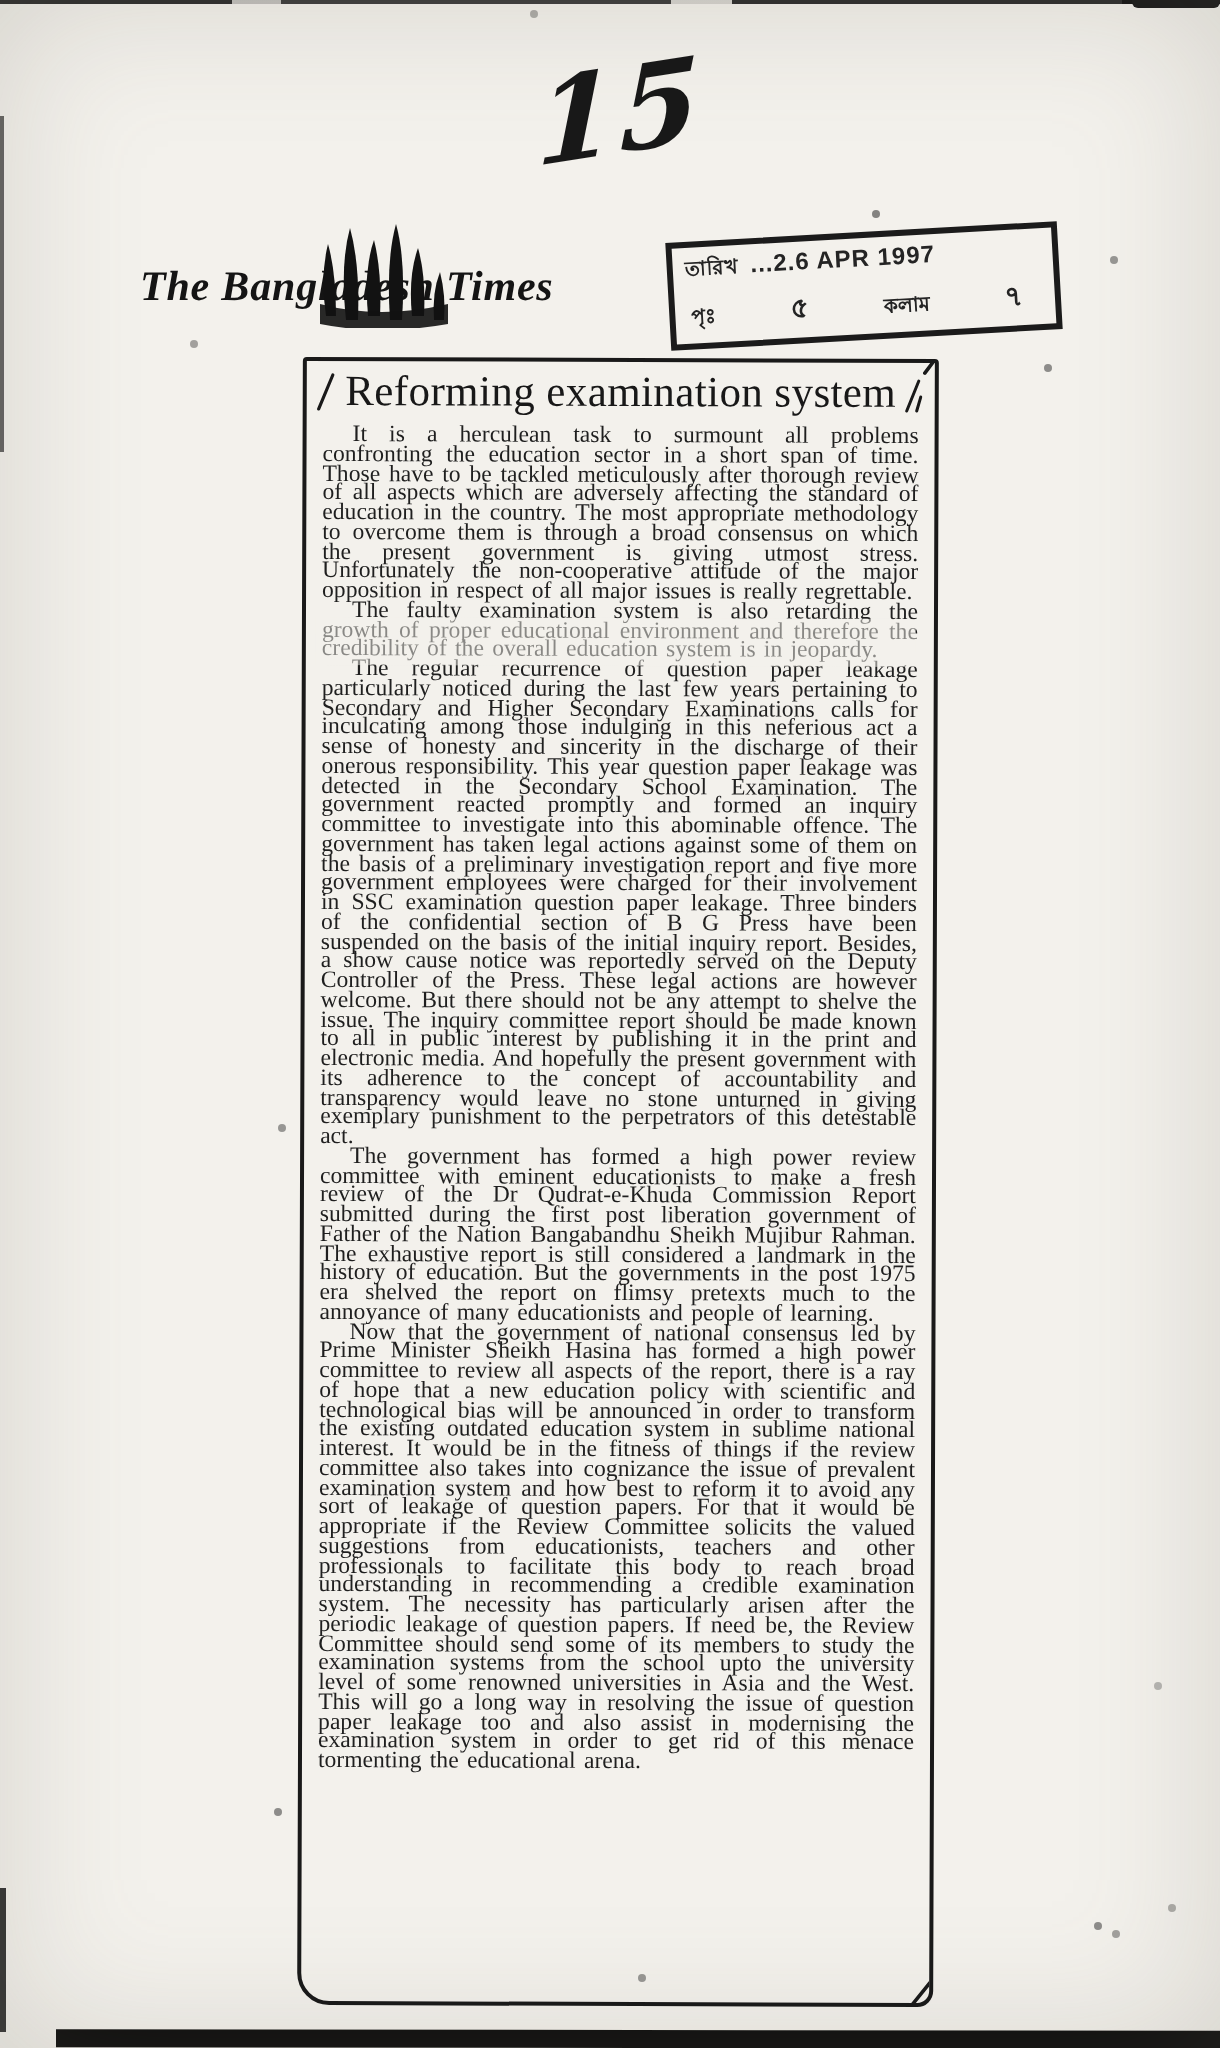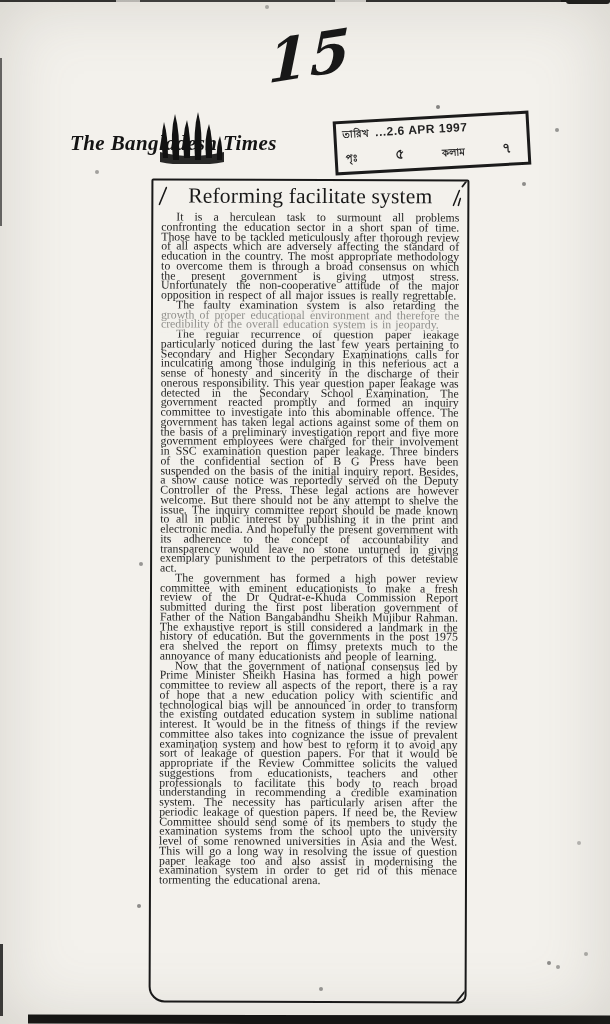--- a/index.html
+++ b/index.html
@@ -164,21 +164,21 @@
 
 <div class="article-box">
   <svg class="corner-mark-tr" viewBox="0 0 16 16">
     <path d="M2 14 L11 2 M12 14 L15 5" stroke="#1a1a1a" stroke-width="1.8" fill="none" stroke-linecap="round"></path>
   </svg>
 
   <div class="article-title">
     <svg class="title-mark-left" viewBox="0 0 9 20">
       <path d="M1 19 L8 2" stroke="#1a1a1a" stroke-width="1.6" fill="none" stroke-linecap="round"></path>
     </svg>
-    <span>Reforming facilitate system</span>
+    <span>Reforming examination system</span>
     <svg class="title-mark-right" viewBox="0 0 9 20">
       <path d="M1 19 L7 4 M6 19 L8 12" stroke="#1a1a1a" stroke-width="1.5" fill="none" stroke-linecap="round"></path>
     </svg>
   </div>
 
   <div class="article-body">
     <p class="para">It is a herculean task to surmount all problems confronting the education sector in a short span of time. Those have to be tackled meticulously after thorough review of all aspects which are adversely affecting the standard of education in the country. The most appropriate methodology to overcome them is through a broad consensus on which the present government is giving utmost stress. Unfortunately the non-cooperative attitude of the major opposition in respect of all major issues is really regrettable.</p>
     <p class="para">The faulty examination system is also retarding the growth of proper educational environment and therefore the credibility of the overall education system is in jeopardy.</p>
     <p class="para">The regular recurrence of question paper leakage particularly noticed during the last few years pertaining to Secondary and Higher Secondary Examinations calls for inculcating among those indulging in this neferious act a sense of honesty and sincerity in the discharge of their onerous responsibility. This year question paper leakage was detected in the Secondary School Examination. The government reacted promptly and formed an inquiry committee to investigate into this abominable offence. The government has taken legal actions against some of them on the basis of a preliminary investigation report and five more government employees were charged for their involvement in SSC examination question paper leakage. Three binders of the confidential section of B G Press have been suspended on the basis of the initial inquiry report. Besides, a show cause notice was reportedly served on the Deputy Controller of the Press. These legal actions are however welcome. But there should not be any attempt to shelve the issue. The inquiry committee report should be made known to all in public interest by publishing it in the print and electronic media. And hopefully the present government with its adherence to the concept of accountability and transparency would leave no stone unturned in giving exemplary punishment to the perpetrators of this detestable act.</p>
     <p class="para">The government has formed a high power review committee with eminent educationists to make a fresh review of the Dr Qudrat-e-Khuda Commission Report submitted during the first post liberation government of Father of the Nation Bangabandhu Sheikh Mujibur Rahman. The exhaustive report is still considered a landmark in the history of education. But the governments in the post 1975 era shelved the report on flimsy pretexts much to the annoyance of many educationists and people of learning.</p>

